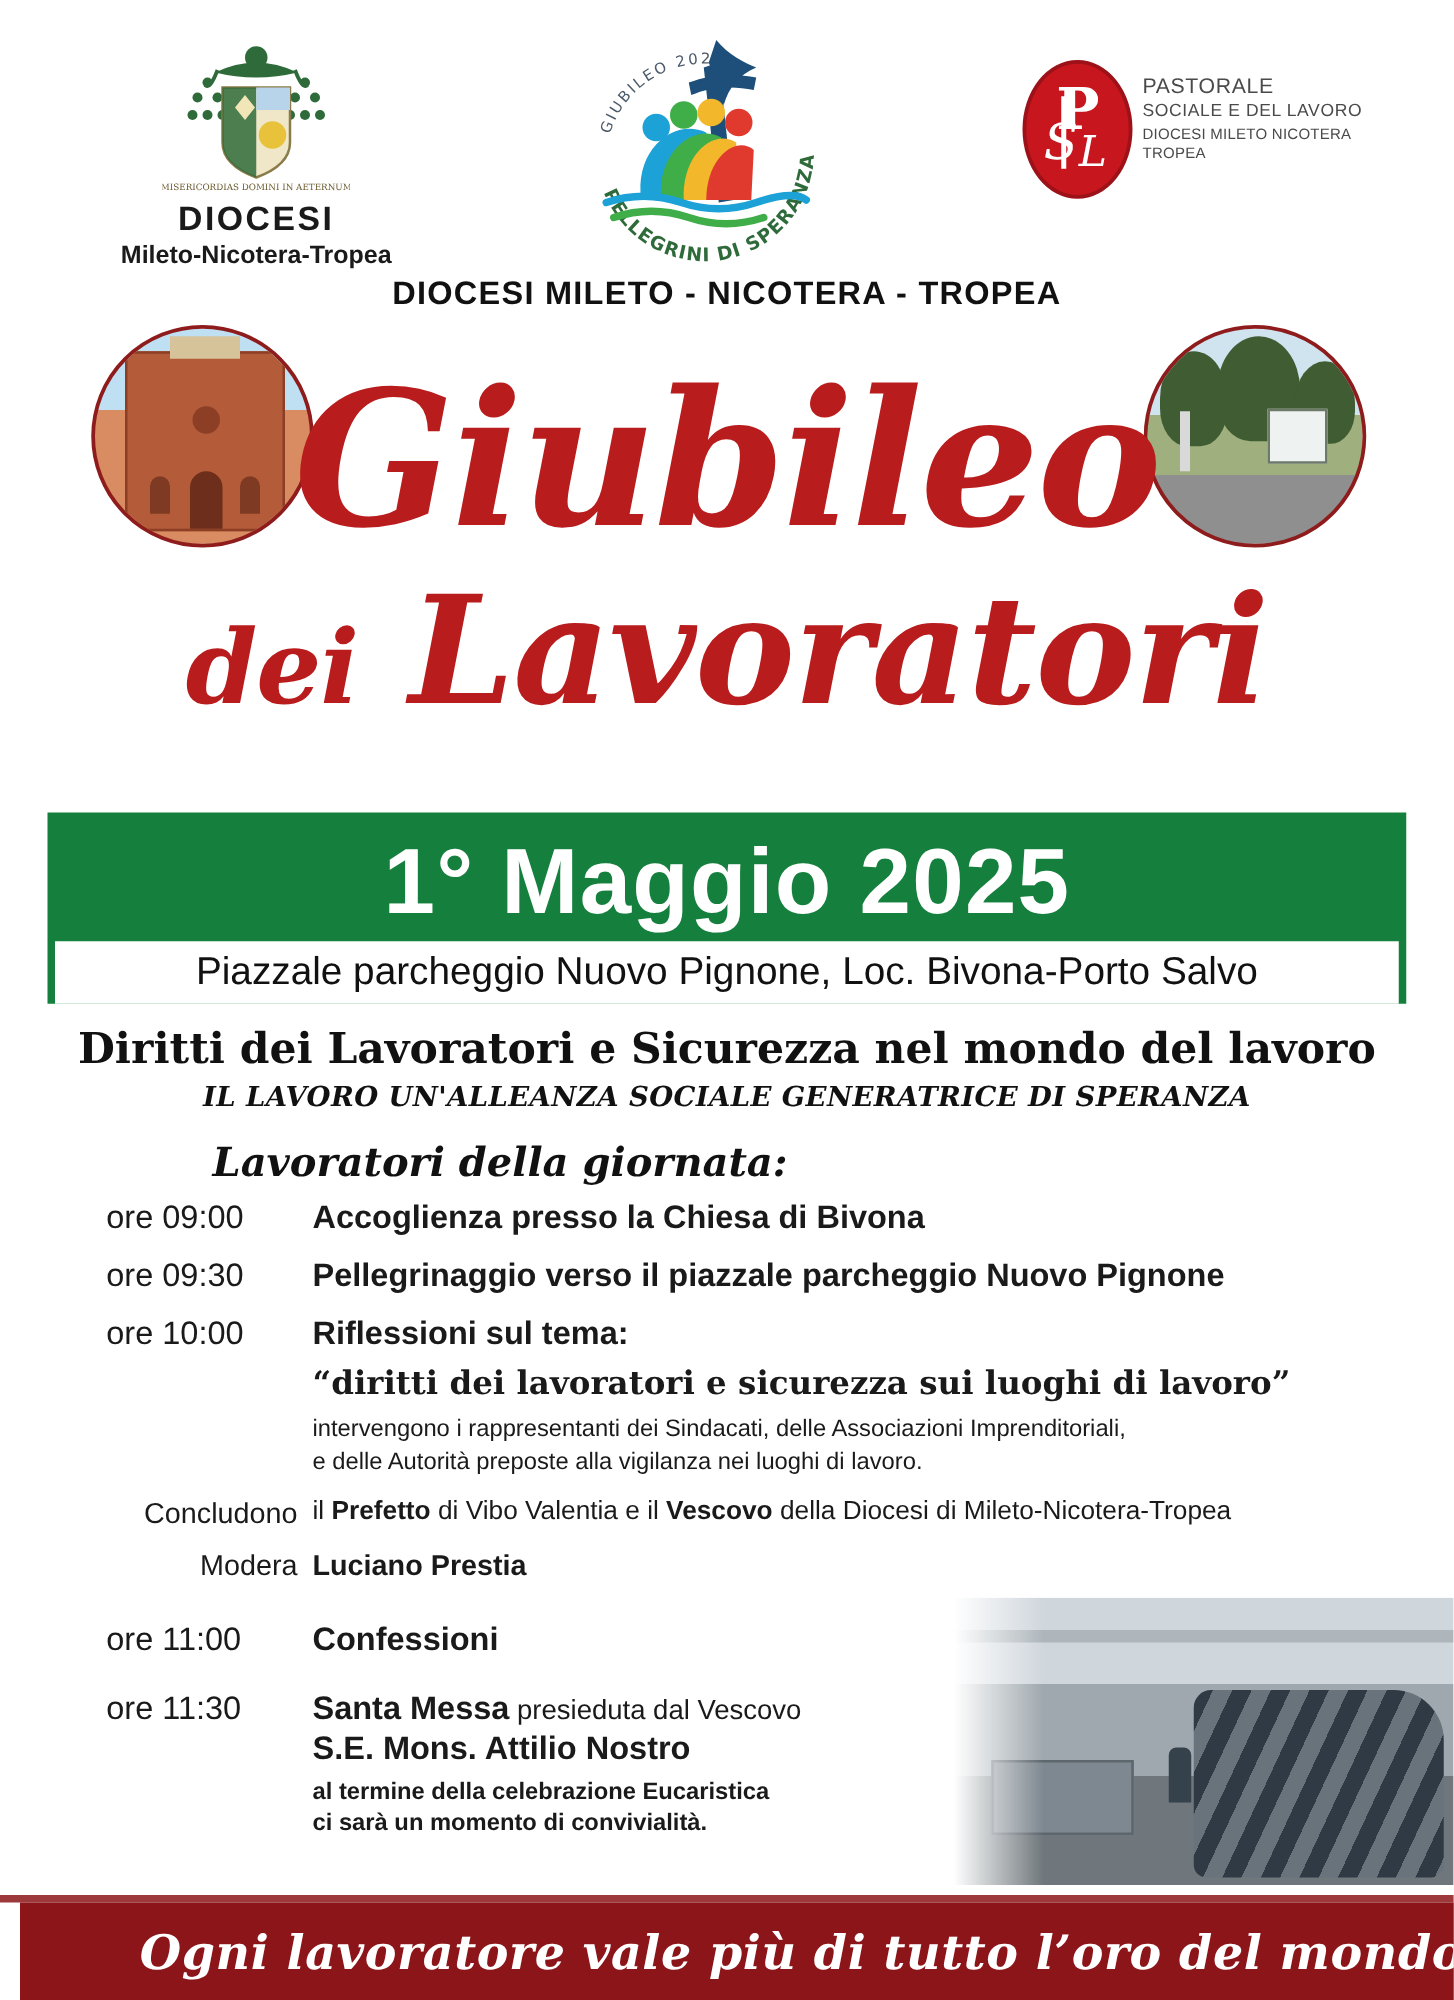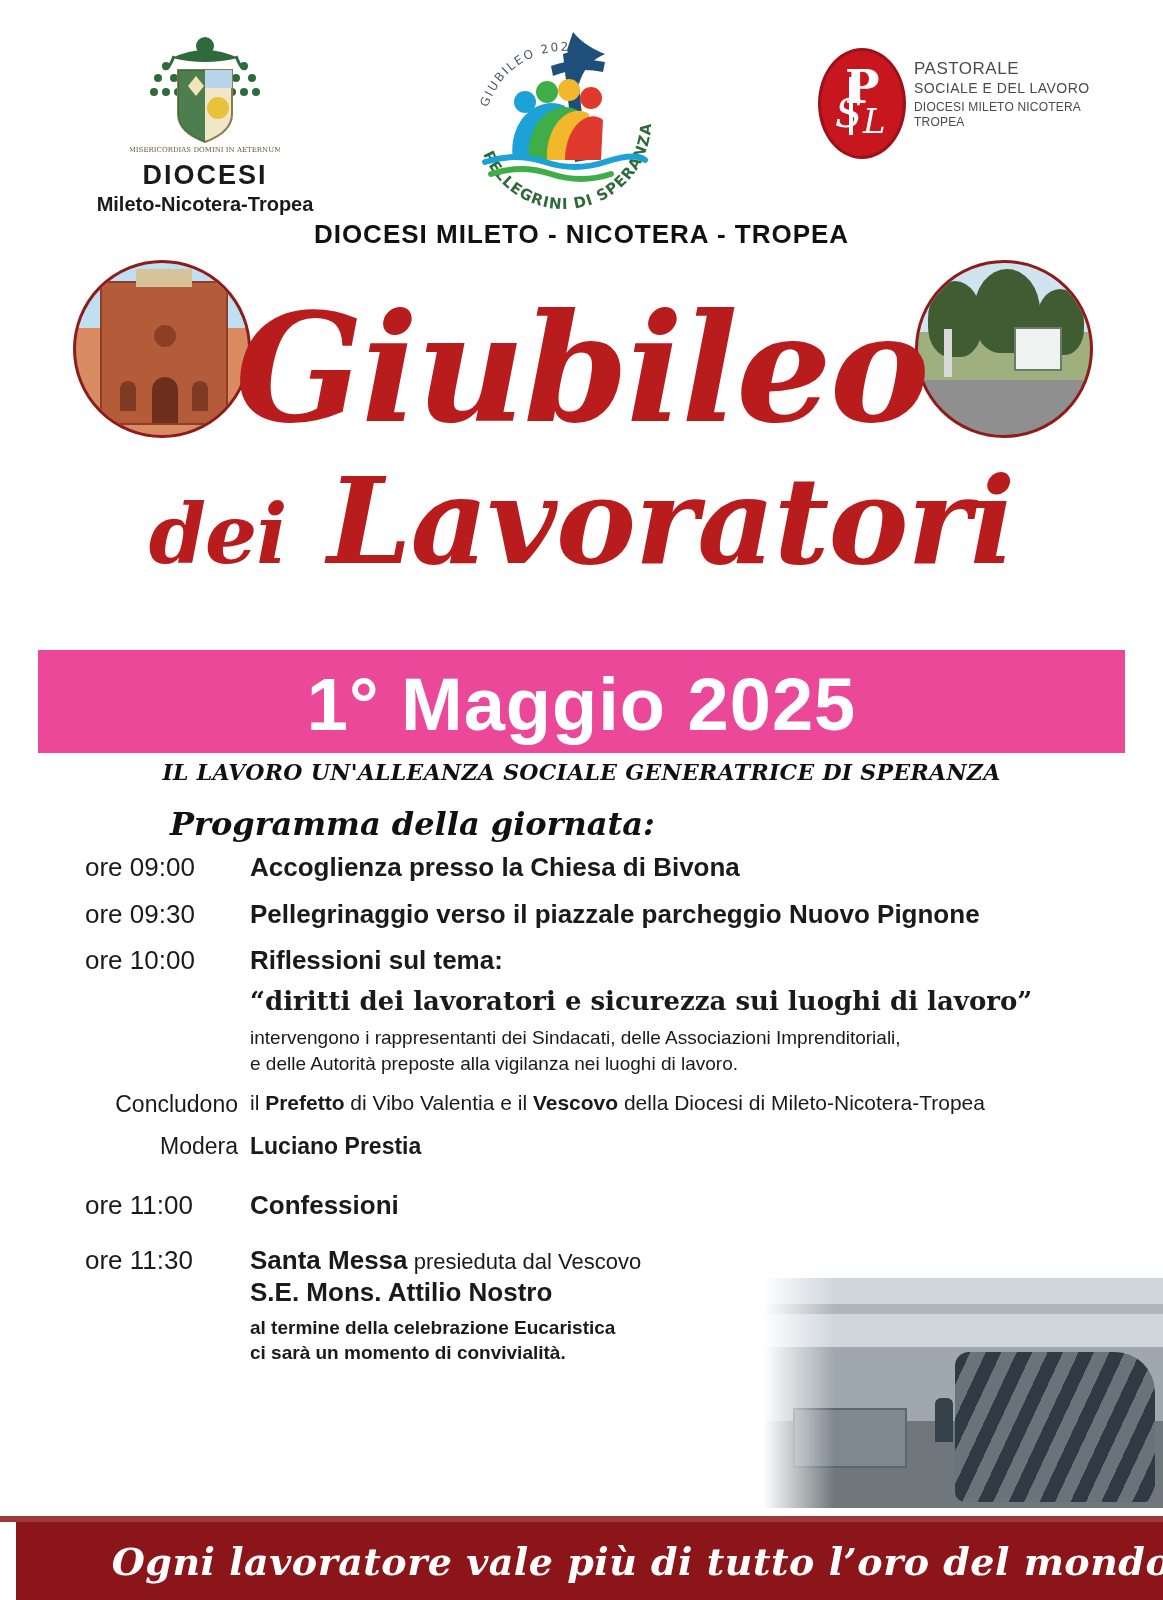--- a/index.html
+++ b/index.html
@@ -217,21 +217,21 @@
     font-size: 120px;
     letter-spacing: -1px;
   }
   .title2 .small {
     font-size: 82px;
   }
 
   
   .date-banner {
     margin: 0 38px;
-    background: #ec4899;
+    background: #15803d;
     color: #ffffff;
     text-align: center;
   }
   .date-main {
     font-size: 74px;
     font-weight: bold;
     padding: 12px 0 6px;
     letter-spacing: 1px;
   }
   .date-place {
@@ -518,25 +518,27 @@
     </div>
     <div class="title1">Giubileo</div>
     <div class="title2">
       <span class="small">dei</span>
       <span>Lavoratori</span>
     </div>
   </div>
 
   <div class="date-banner">
     <div class="date-main">1° Maggio 2025</div>
+    <div class="date-place">Piazzale parcheggio Nuovo Pignone, Loc. Bivona-Porto Salvo</div>
   </div>
 
+  <div class="theme1">Diritti dei Lavoratori e Sicurezza nel mondo del lavoro</div>
   <div class="theme2">IL LAVORO UN'ALLEANZA SOCIALE GENERATRICE DI SPERANZA</div>
 
-  <div class="prog-head">Programma della giornata:</div>
+  <div class="prog-head">Lavoratori della giornata:</div>
 
   <div class="prog">
 
     <div class="row">
       <div class="time">ore 09:00</div>
       <div class="desc">Accoglienza presso la Chiesa di Bivona</div>
     </div>
 
     <div class="row">
       <div class="time">ore 09:30</div>

